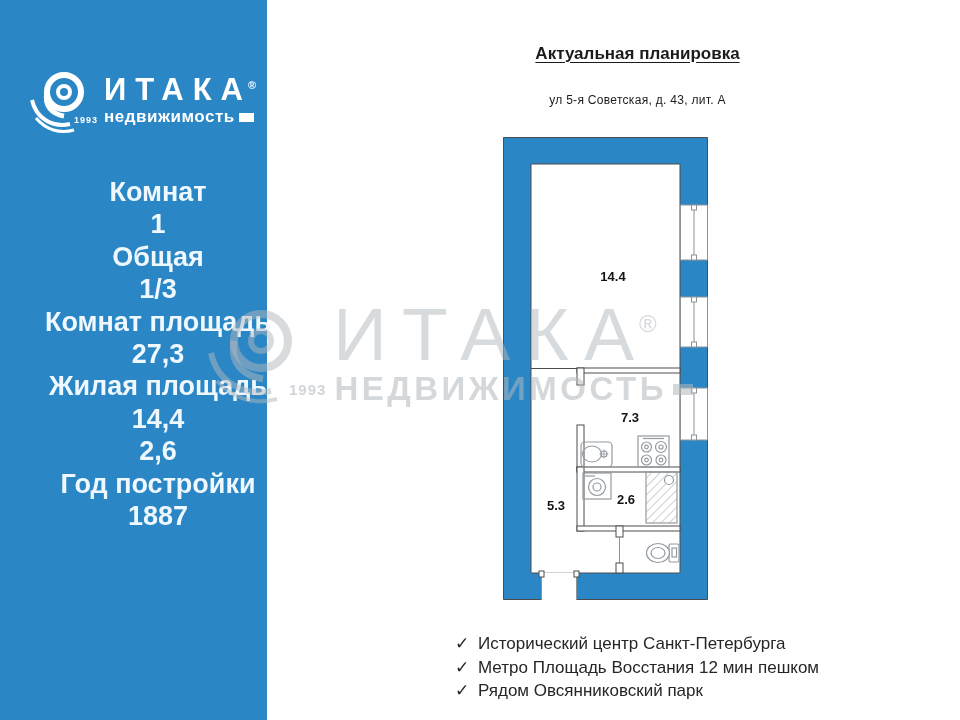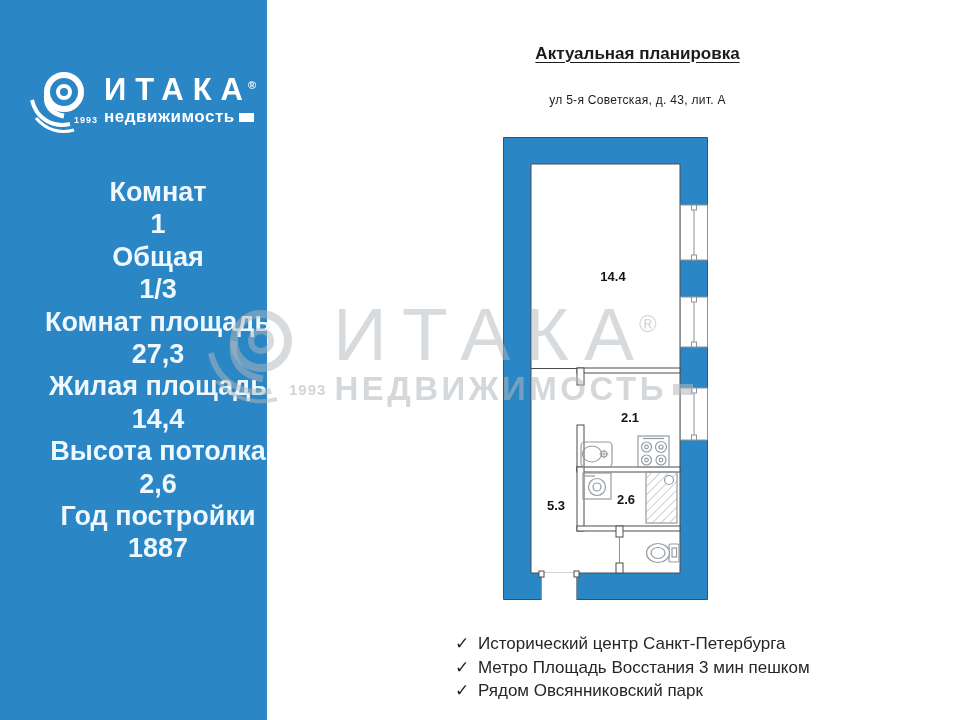--- a/index.html
+++ b/index.html
@@ -70,21 +70,20 @@
 
     <div class="stats">
       <div>Комнат</div>
       <div>1</div>
       <div>Общая</div>
       <div>1/3</div>
       <div>Комнат площадь</div>
       <div>27,3</div>
       <div>Жилая площадь</div>
       <div>14,4</div>
-      <div>Высота потолка</div>
       <div>2,6</div>
       <div>Год постройки</div>
       <div>1887</div>
     </div>
   </div>
 
   <div class="head">
     <div class="head-title">Актуальная планировка</div>
     <div class="head-address">ул 5-я Советская, д. 43, лит. А</div>
   </div>
@@ -170,21 +169,21 @@
 
       <g fill="#ffffff" stroke="#949ba1" stroke-width="1.2">
         <rect x="166" y="407" width="10" height="18" rx="1.5"></rect>
         <rect x="169" y="411" width="4.5" height="9"></rect>
         <ellipse cx="155" cy="416" rx="11.5" ry="9.5"></ellipse>
         <ellipse cx="155" cy="416" rx="7" ry="5.5"></ellipse>
       </g>
     </svg>
 
     <span class="room-label" style="left:110px;top:139px;">14.4</span>
-    <span class="room-label" style="left:127px;top:280px;">2.1</span>
+    <span class="room-label" style="left:127px;top:280px;">7.3</span>
     <span class="room-label" style="left:53px;top:368px;">5.3</span>
     <span class="room-label" style="left:123px;top:362px;">2.6</span>
   </div>
 
   <div class="wm">
     <svg class="wm-swirl" width="120" height="120" viewBox="0 0 120 120">
       <g fill="none" stroke="rgba(178,184,190,0.5)">
         <circle cx="56" cy="48" r="27" stroke-width="8"></circle>
         <circle cx="56" cy="48" r="10" stroke-width="6"></circle>
         <path d="M29,48 C25,70 38,83 58,86" stroke-width="7"></path>
@@ -200,21 +199,21 @@
     </div>
   </div>
 
   <div class="features">
     <div class="feat-row">
       <span class="feat-check">✓</span>
       <span>Исторический центр Санкт-Петербурга</span>
     </div>
     <div class="feat-row">
       <span class="feat-check">✓</span>
-      <span>Метро Площадь Восстания 3 мин пешком</span>
+      <span>Метро Площадь Восстания 12 мин пешком</span>
     </div>
     <div class="feat-row">
       <span class="feat-check">✓</span>
       <span>Рядом Овсянниковский парк</span>
     </div>
   </div>
 
 </div>
 
 </body></html>

